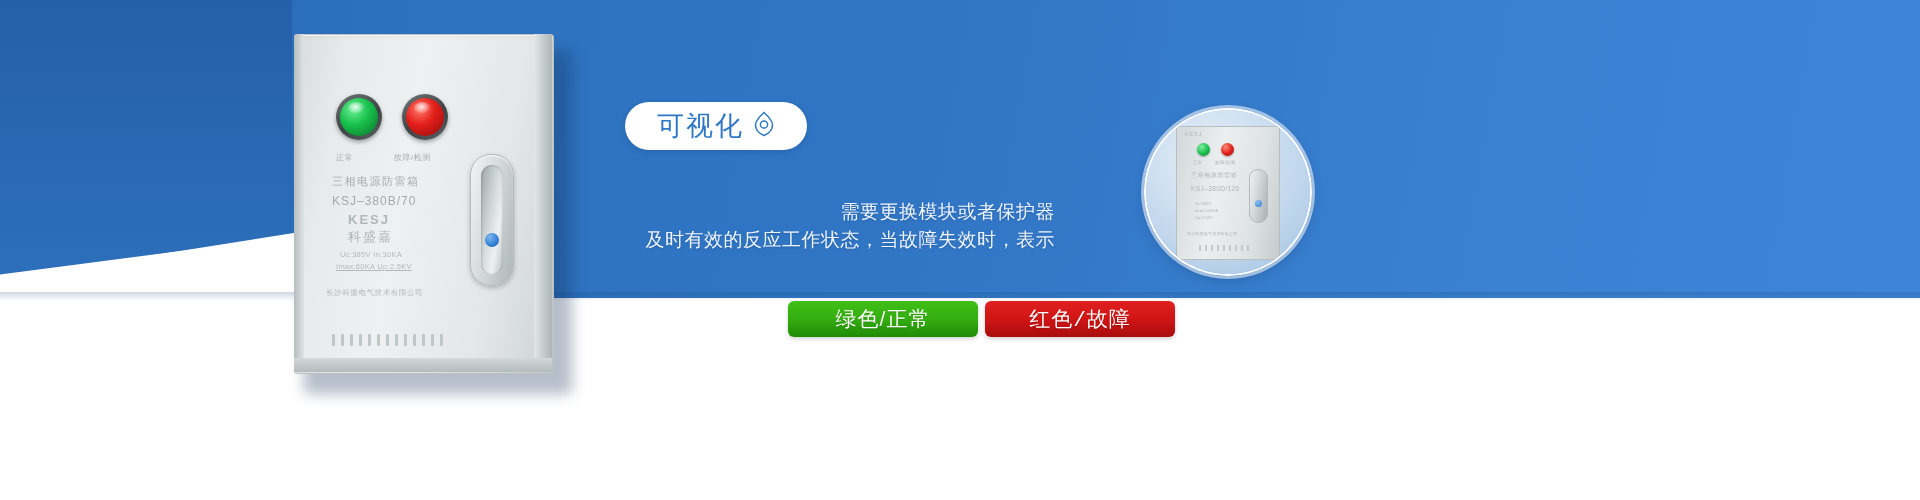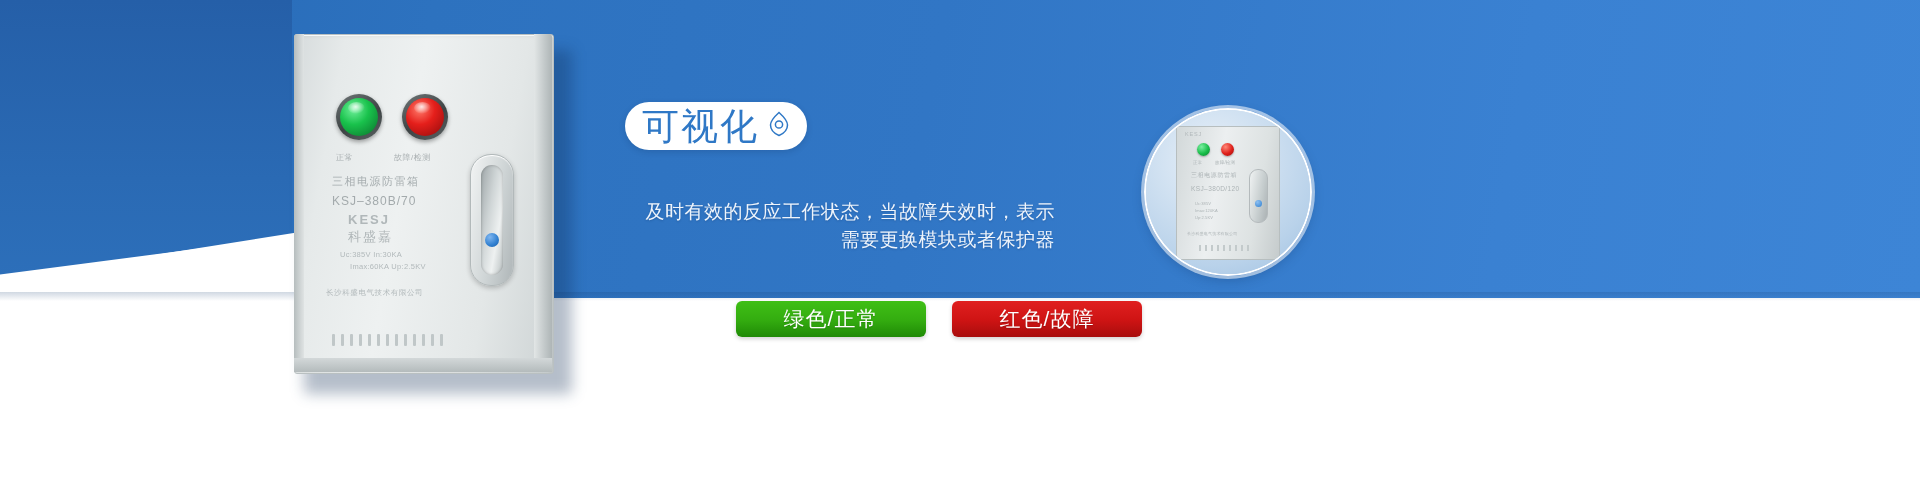--- a/index.html
+++ b/index.html
@@ -109,21 +109,21 @@
   .vent{position:absolute;left:38px;top:300px;width:116px;height:12px;}
   .vent i{position:absolute;top:0;width:3px;height:12px;background:#c0c7c8;border-radius:1px;}
 
   
   .pill-visual{
     position:absolute;left:625px;top:102px;width:182px;height:48px;border-radius:24px;
     background:#fff;box-shadow:0 2px 6px rgba(10,40,80,.18);
     display:flex;align-items:center;justify-content:center;gap:9px;
   }
   .pill-visual .pv-text{
-    font-size:37px;color:#2f78c6;letter-spacing:2px;line-height:1;
+    font-size:27px;color:#2f78c6;letter-spacing:2px;line-height:1;
     font-family:"Liberation Sans","DejaVu Sans",sans-serif;
   }
   .pv-icon{display:block;}
 
   .headline{
     position:absolute;left:812px;top:78px;
     font-size:82px;font-weight:bold;letter-spacing:4px;line-height:1;
     font-family:"DejaVu Sans","Liberation Sans",sans-serif;
     background:linear-gradient(180deg,#ffffff 0%,#ffffff 48%,#e8f1fb 62%,#cfe1f6 100%);
     -webkit-background-clip:text;background-clip:text;color:transparent;
@@ -132,30 +132,30 @@
   }
 
   .subtitle{
     position:absolute;left:600px;top:198px;width:455px;
     text-align:right;color:#eef4fb;font-size:19px;line-height:1.45;
     letter-spacing:.5px;white-space:nowrap;
   }
   .subtitle div{text-shadow:0 1px 2px rgba(10,40,90,.25);}
 
   
-  .status-row{position:absolute;left:736px;top:301px;display:flex;gap:26px;}
+  .status-row{position:absolute;left:788px;top:301px;display:flex;gap:7px;}
   .status-pill{
     height:36px;min-width:150px;padding:0 20px;border-radius:6px;
     display:flex;align-items:center;justify-content:center;
     color:#fff;font-size:21px;letter-spacing:1px;font-weight:normal;
     box-shadow:0 2px 4px rgba(0,0,0,.18);
     text-shadow:0 1px 1px rgba(0,0,0,.18);
   }
   .pill-green{background:linear-gradient(180deg,#3fbf16 0%,#34ad10 52%,#1f8a06 100%);}
-  .pill-red{background:linear-gradient(180deg,#e02020 0%,#cf1414 52%,#a80d0d 100%);}
+  .pill-red{background:linear-gradient(180deg,#e02020 0%,#cf1414 52%,#a80d0d 100%);font-family:Liberation Mono, monospace;}
 
   
   .thumb{
     position:absolute;left:1144px;top:108px;width:164px;height:164px;border-radius:50%;
     background:linear-gradient(150deg,#cfe0f2,#a8c6e6);
     border:2px solid #ffffff;overflow:hidden;
     box-shadow:0 0 0 3px rgba(255,255,255,.55), 0 4px 12px rgba(10,40,80,.25);
   }
   .thumb-inner{position:absolute;left:0;top:0;width:164px;height:164px;
     background:radial-gradient(circle at 40% 30%,#e9f1f9,#b9d2ea 70%,#9dbfe0);}
@@ -218,21 +218,21 @@
     </div>
 
     <div class="p-txt p-lamp-lbl" style="left:42px;top:118px;">正常</div>
     <div class="p-txt p-lamp-lbl" style="left:100px;top:118px;">故障/检测</div>
 
     <div class="p-txt p-title" style="left:38px;top:140px;">三相电源防雷箱</div>
     <div class="p-txt p-model" style="left:38px;top:160px;">KSJ–380B/70</div>
     <div class="p-txt p-brand-en" style="left:54px;top:178px;">KESJ</div>
     <div class="p-txt p-brand-cn" style="left:54px;top:194px;">科盛嘉</div>
     <div class="p-txt p-spec" style="left:46px;top:216px;">Uc:385V          In:30KA</div>
-    <div class="p-txt p-spec" style="left:56px;top:228px;">Imax:60KA     Up:2.5KV</div>
+    <div class="p-txt p-spec" style="left:42px;top:228px;text-decoration:underline;">Imax:60KA     Up:2.5KV</div>
     <div class="p-txt p-company" style="left:32px;top:254px;">长沙科盛电气技术有限公司</div>
 
     <div class="vent">
       <i style="left:0"></i>
         <i style="left:9px"></i>
         <i style="left:18px"></i>
         <i style="left:27px"></i>
       <i style="left:36px"></i>
         <i style="left:45px"></i>
         <i style="left:54px"></i>
@@ -250,22 +250,22 @@
     <span class="pv-icon">
       <svg width="22" height="26" viewBox="0 0 22 26" fill="none" aria-hidden="true">
         <path d="M11 1.5 C16 6 19.5 9.5 19.5 14 C19.5 18.7 15.7 22.5 11 24.5 C6.3 22.5 2.5 18.7 2.5 14 C2.5 9.5 6 6 11 1.5 Z" stroke="#2f78c6" stroke-width="1.5" fill="none"></path>
         <circle cx="11" cy="13.5" r="3.6" stroke="#2f78c6" stroke-width="1.5" fill="none"></circle>
       </svg>
     </span>
   </div>
 
 
   <div class="subtitle">
+    <div>需要更换模块或者保护器</div>
     <div>及时有效的反应工作状态，当故障失效时，表示</div>
-    <div>需要更换模块或者保护器</div>
   </div>
 
   <div class="status-row">
     <div class="status-pill pill-green">绿色/正常</div>
     <div class="status-pill pill-red">红色/故障</div>
   </div>
 
   <div class="thumb">
     <div class="thumb-inner"></div>
     <div class="t-body">

